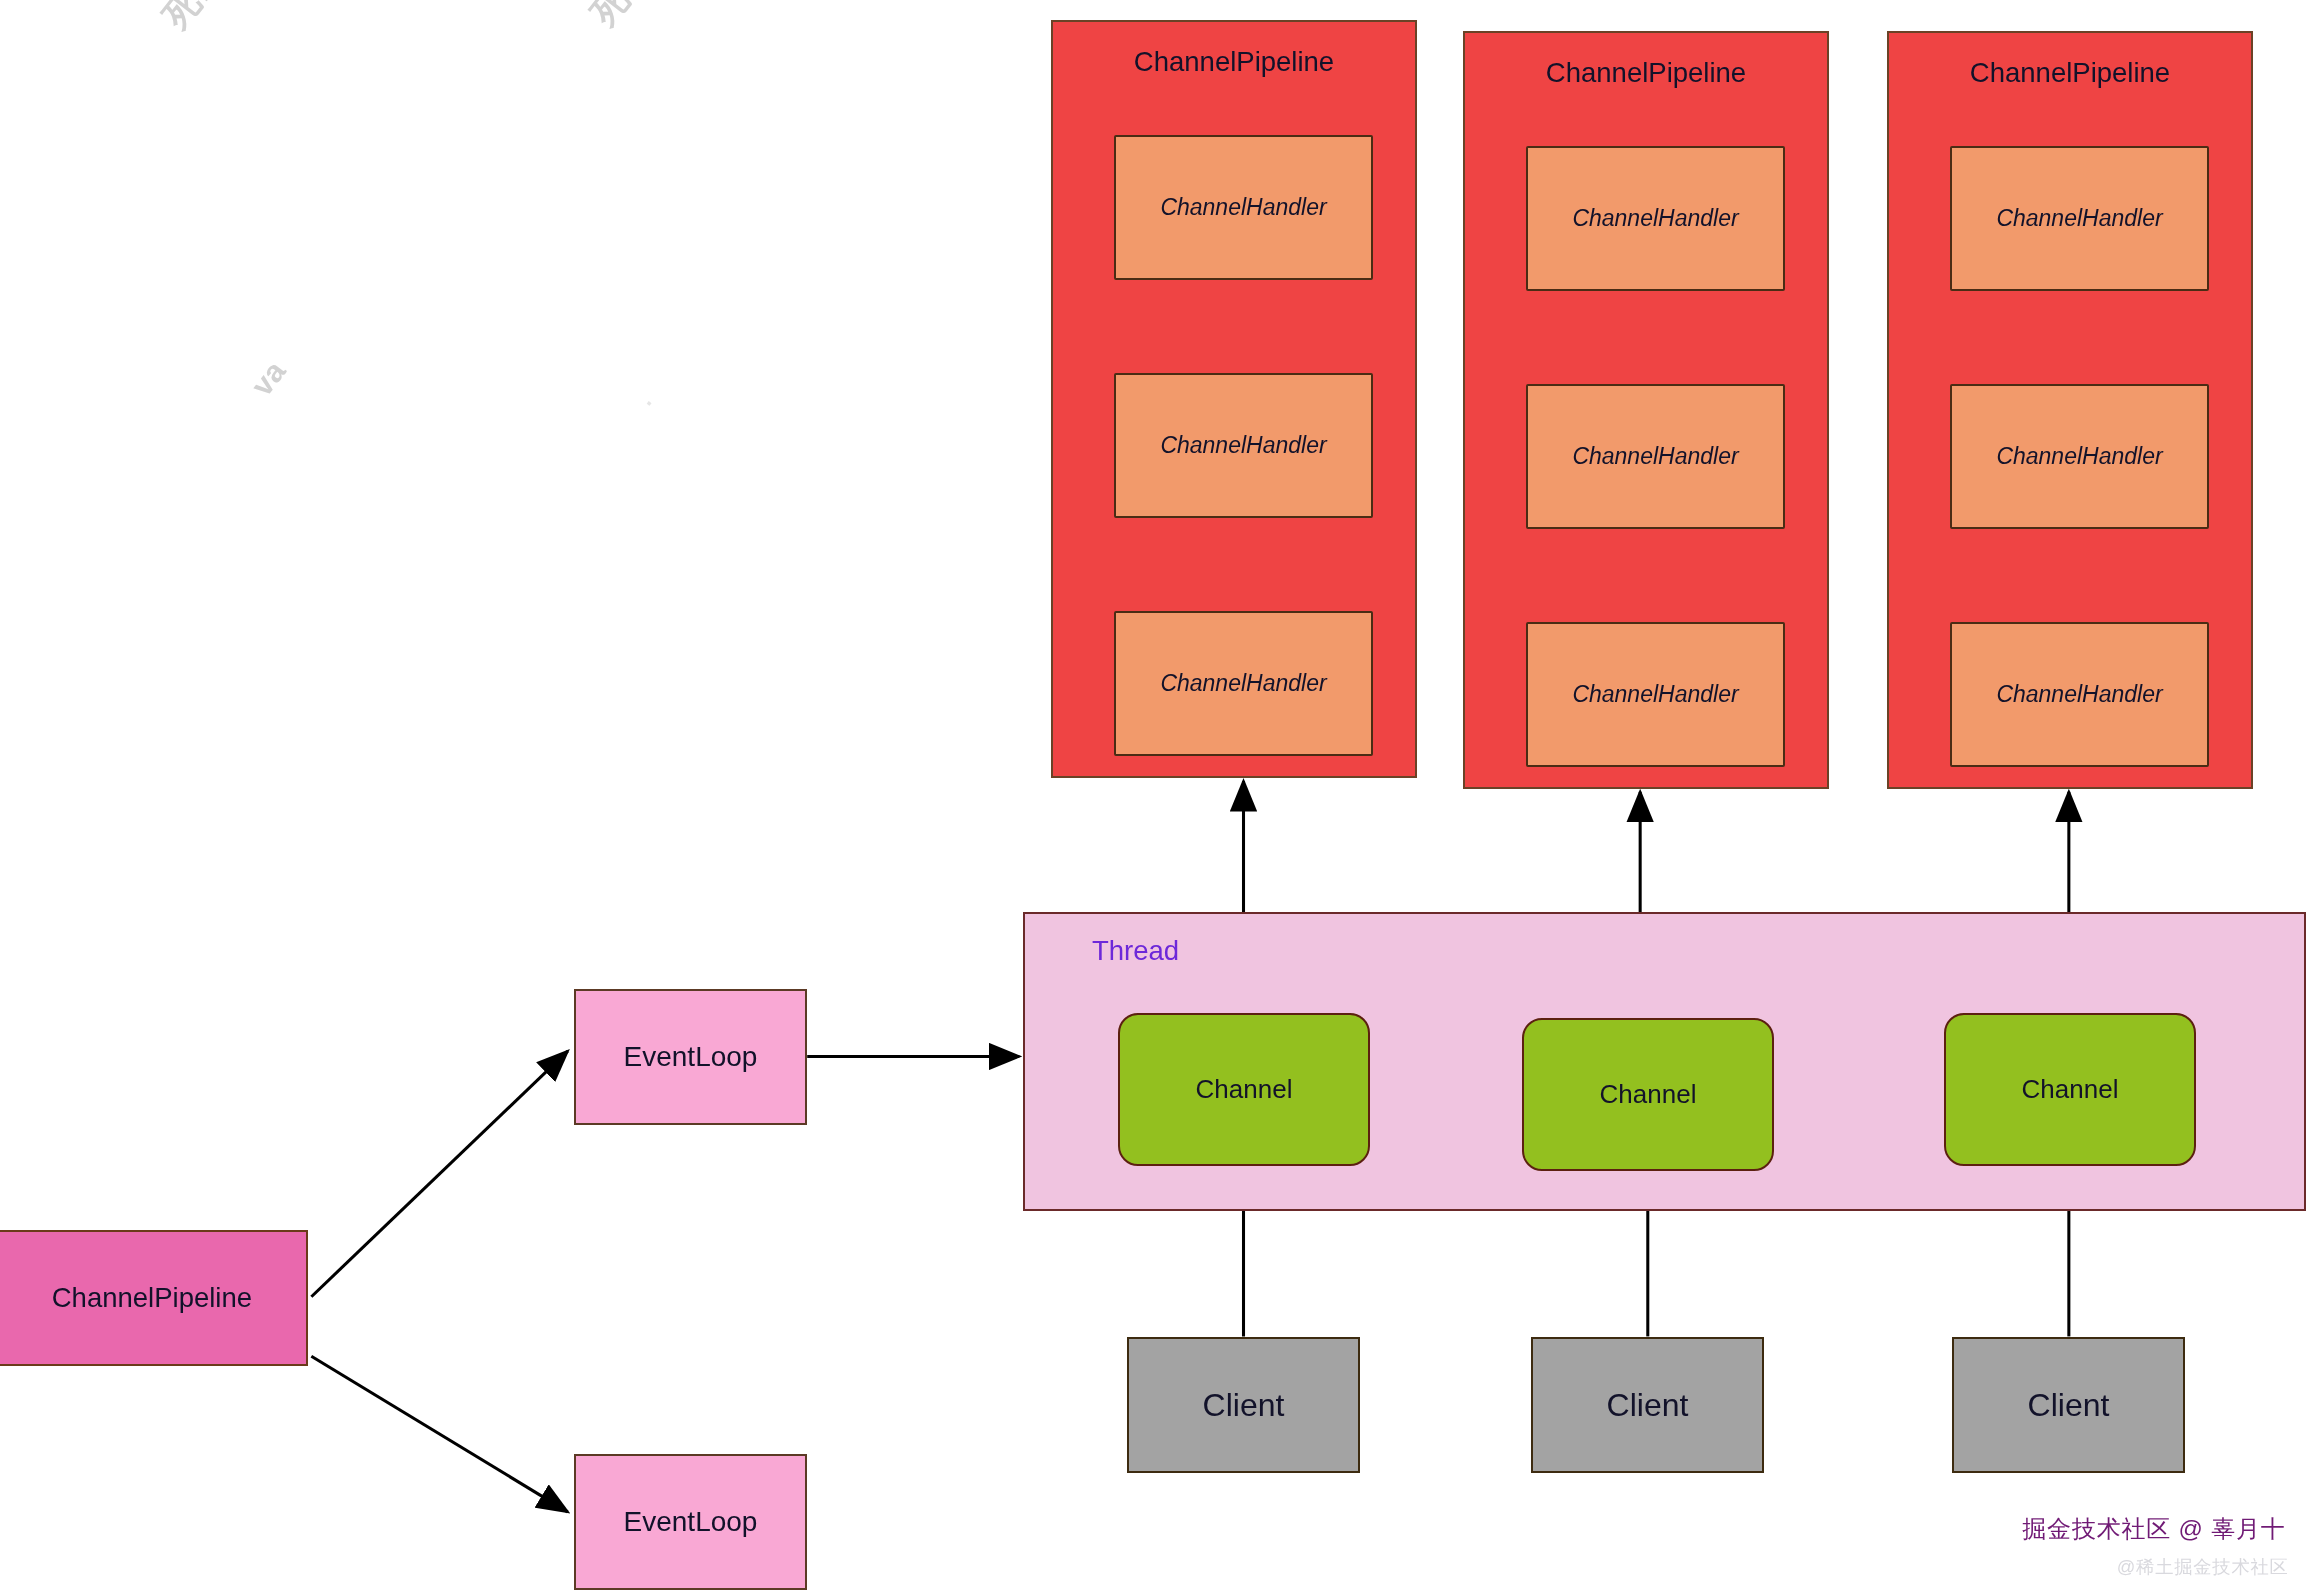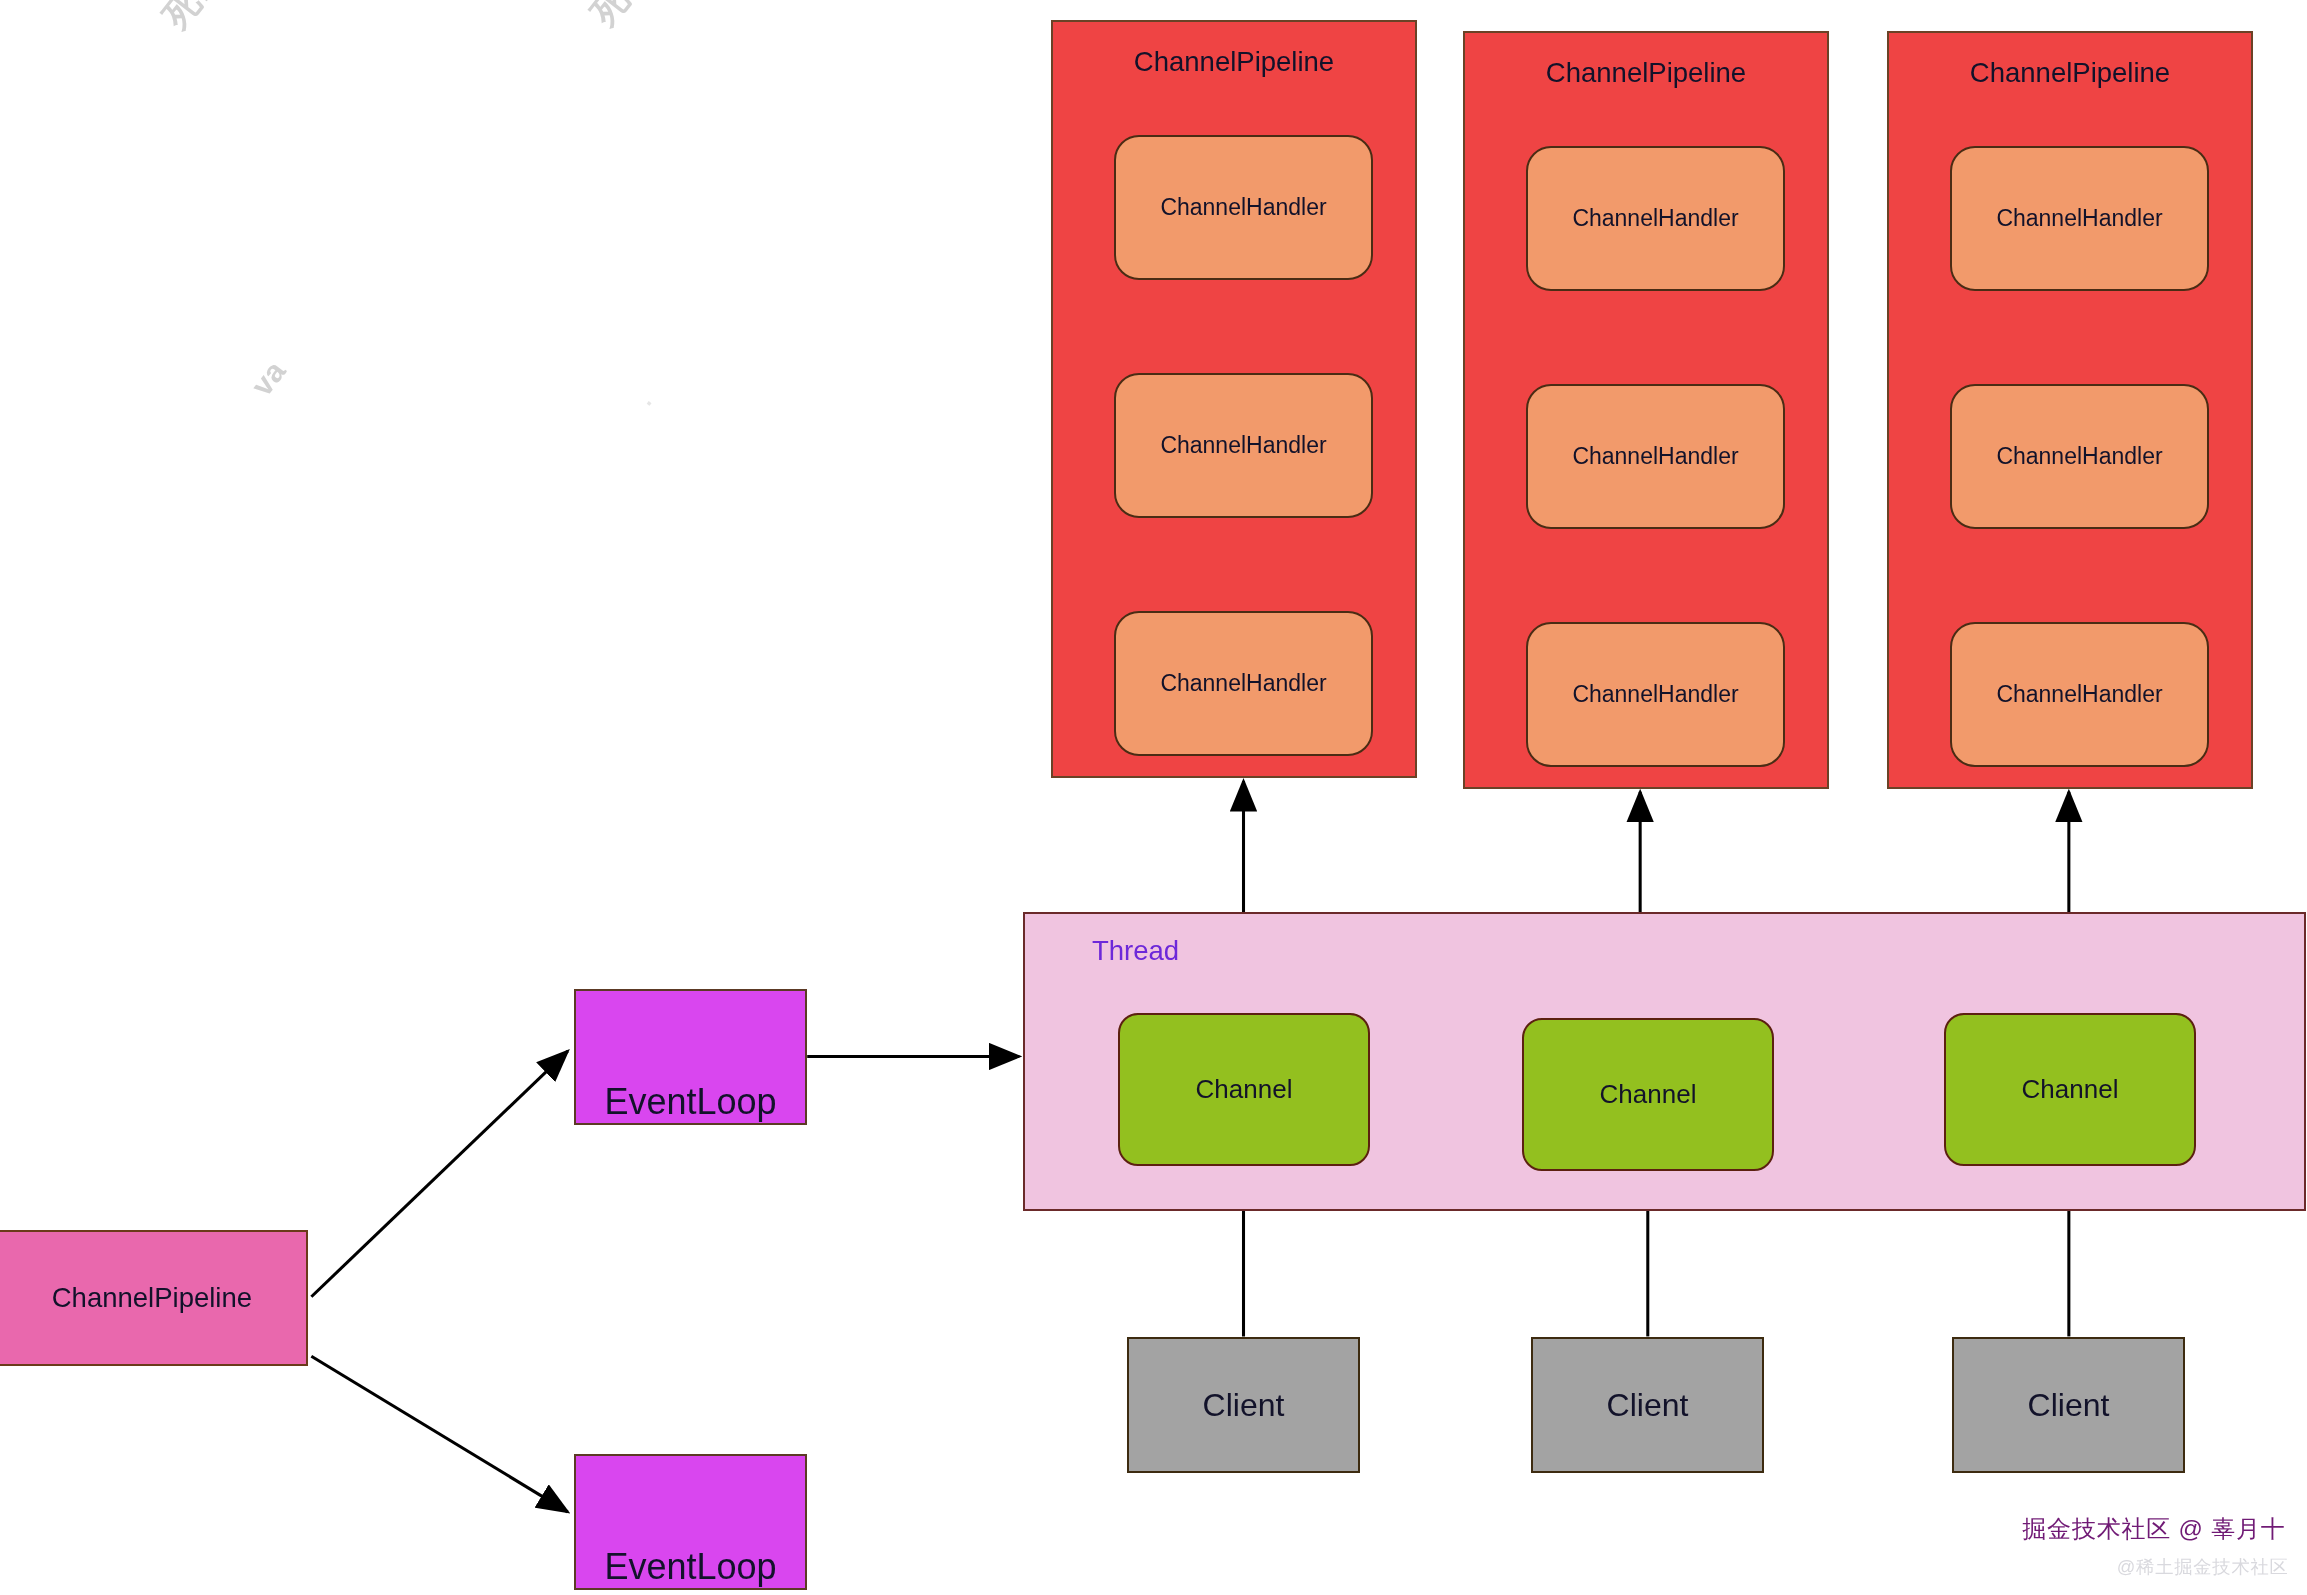--- a/index.html
+++ b/index.html
@@ -41,22 +41,23 @@
     right: 0;
     text-align: center;
     font-size: 27.5px;
     color: #12122a;
   }
 
   
   .handler {
     background: #f29a6b;
     border: 2.3px solid #4a2c14;
-    border-radius: 25px;
+    border-radius: 2px;
     font-size: 23px;
+    font-style: italic;
   }
 
   
   .thread {
     background: #f0c4e0;
     border: 2.3px solid #6b2a2a;
     display: block;
   }
   .thread > .title {
     position: absolute;
@@ -74,24 +75,23 @@
 
   
   .client {
     background: #a3a3a3;
     border: 2.3px solid #3d2b10;
     font-size: 32px;
   }
 
   
   .eventloop {
-    background: #d946ef;
+    background: #f9a8d4;
     border: 2.3px solid #5c3a25;
-    font-size: 36px;
-    align-items: flex-end;
+    font-size: 28px;
   }
 
   
   .eventloopgroup {
     background: #e968ad;
     border: 2.3px solid #6b3a1a;
     font-size: 27.5px;
   }
 
   

